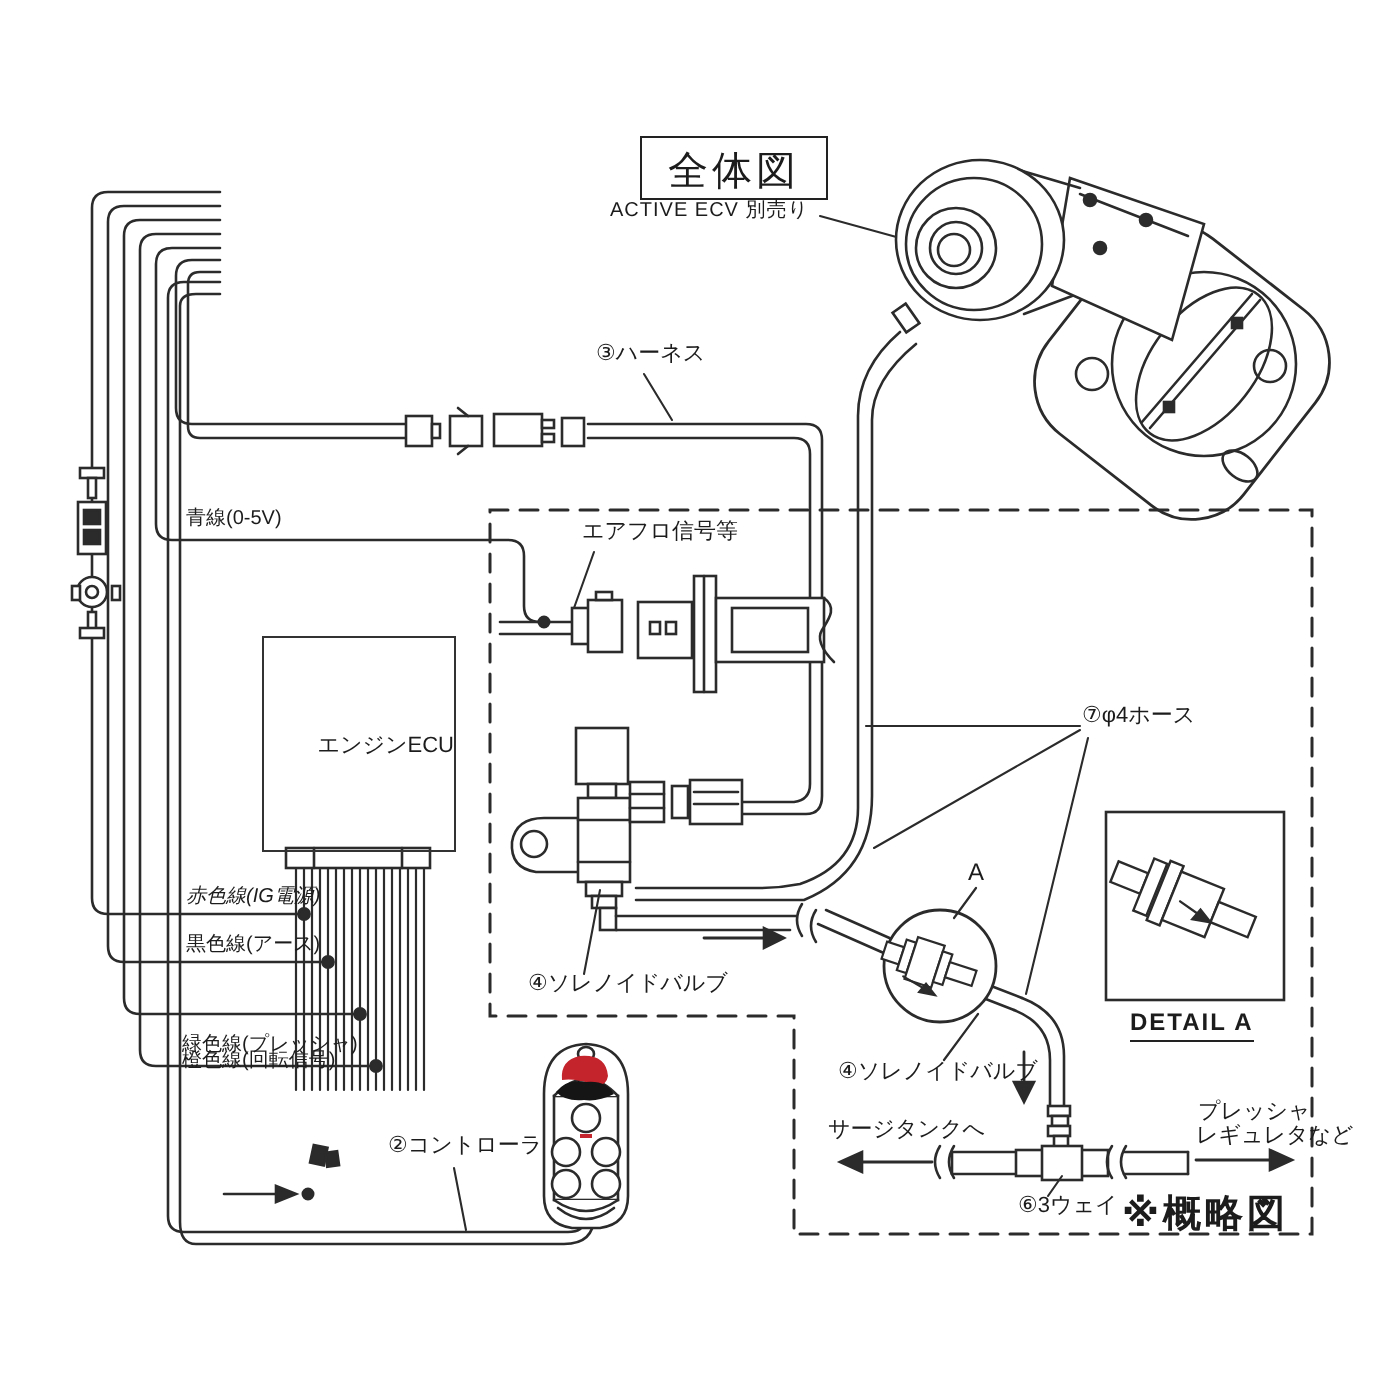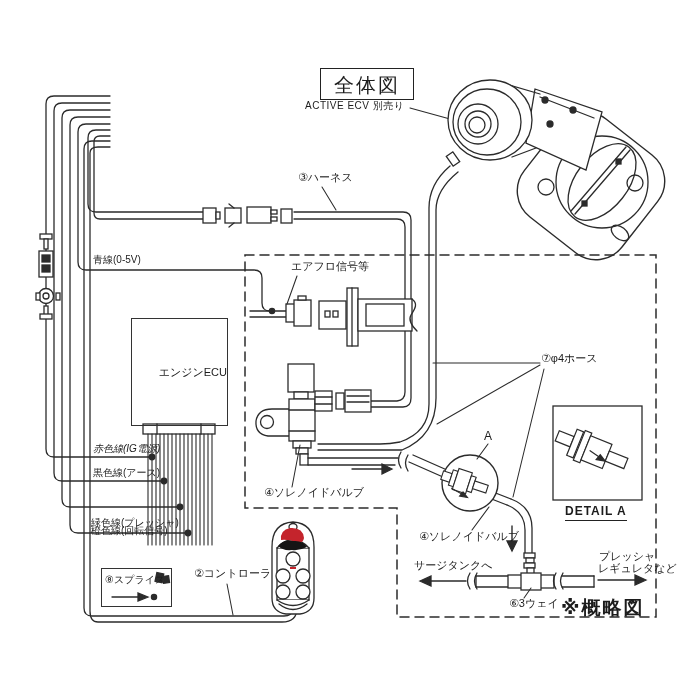--- a/index.html
+++ b/index.html
@@ -289,17 +289,14 @@
   <span class="lbl f11" style="left:541px;top:352px;">⑦φ4ホース</span>
   <span class="lbl f12" style="left:484px;top:430px;">A</span>
   <span class="lbl f12 detailA" style="left:565px;top:505px;">DETAIL A</span>
   <span class="lbl f11" style="left:419px;top:530px;">④ソレノイドバルブ</span>
   <span class="lbl f11" style="left:414px;top:559px;">サージタンクへ</span>
   <span class="lbl f11" style="left:599px;top:550px;">プレッシャ</span>
   <span class="lbl f11" style="left:598px;top:562px;">レギュレタなど</span>
   <span class="lbl f11" style="left:509px;top:597px;">⑥3ウェイ</span>
   <span class="lbl note" style="left:561px;top:597px;">※概略図</span>
 
-  <div class="splice-box">
-    <span>⑧スプライス</span>
-  </div>
   <span class="lbl f11" style="left:194px;top:567px;">②コントローラ</span>
 </div>
 
 </body></html>

